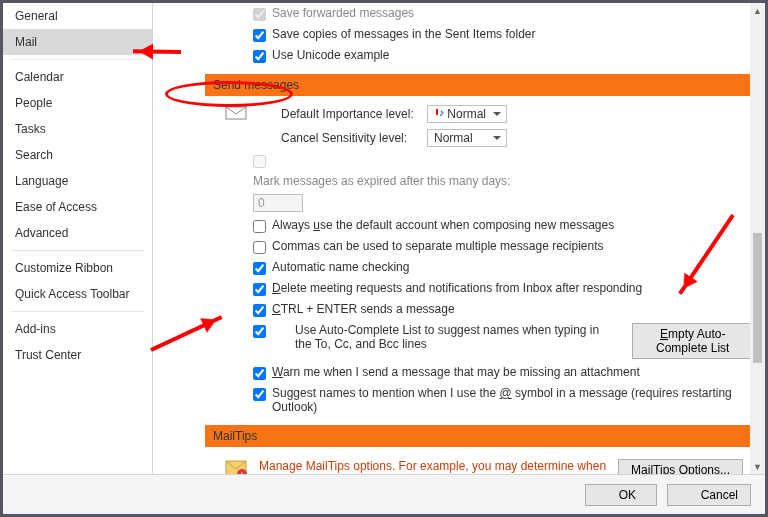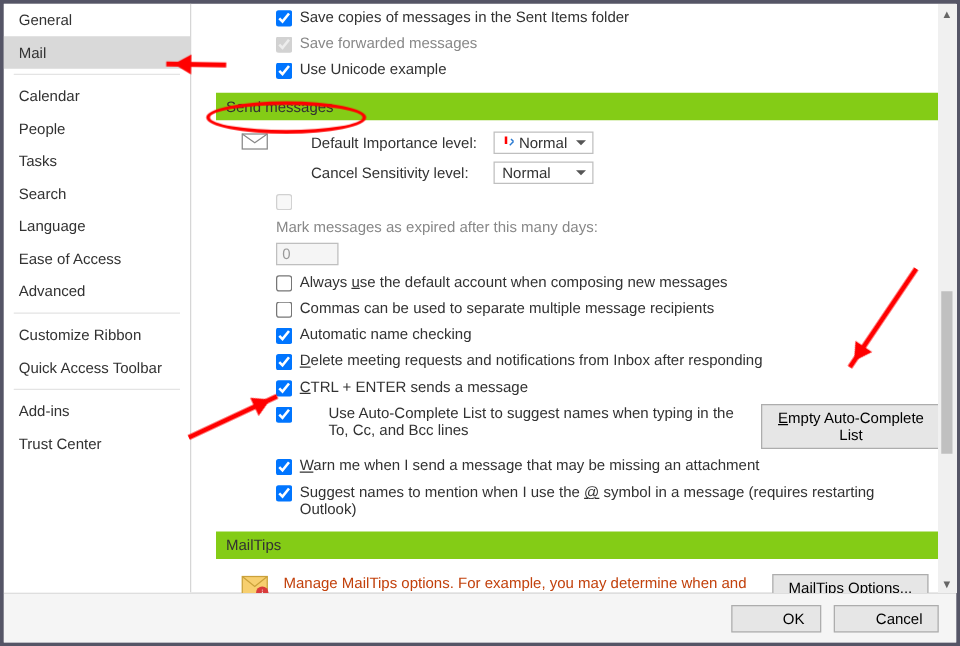--- a/index.html
+++ b/index.html
@@ -12,20 +12,21 @@
     width: 768px;
     height: 517px;
     overflow: hidden;
     position: relative;
     border: 3px solid #556;
   }
   .container {
     display: flex;
     width: 100%;
     height: calc(100% - 40px);
+    gap: 32px;
   }
   .sidebar {
     width: 150px;
     border-right: 1px solid #d6d6d6;
     display: flex;
     flex-direction: column;
     background: #fff;
   }
   .sidebar-item {
     padding: 6px 12px;
@@ -56,21 +57,21 @@
     display: flex;
     align-items: flex-start;
     gap: 6px;
     padding: 3px 0;
     padding-left: 48px;
   }
   .checkrow input[type=checkbox] {
     margin: 2px 0 0 0;
   }
   .section-header {
-    background: #84cc16;
+    background: #f97316;
     padding: 4px 8px;
     font-weight: normal;
     margin: 8px 0 6px 0;
     display: flex;
     align-items: center;
     gap: 8px;
   }
   .form-row {
     display: flex;
     align-items: center;
@@ -113,21 +114,21 @@
   .footer {
     height: 40px;
     border-top: 1px solid #d6d6d6;
     display: flex;
     justify-content: flex-end;
     align-items: center;
     gap: 10px;
     padding: 0 14px;
     background: #f5f5f5;
   }
-  .footer .btn { min-width: 72px; text-align: right; padding-left: 33px; }
+  .footer .btn { min-width: 72px; text-align: left; padding-left: 33px; }
   .under { text-decoration: underline; }
   .importance-icon {
     display: inline-flex;
     align-items: center;
     gap: 2px;
   }
   .envelope-icon {
     width: 22px; height: 16px;
     display: inline-block;
   }
@@ -206,27 +207,27 @@
     <div class="sidebar-item"><span>Customize Ribbon</span></div>
     <div class="sidebar-item"><span>Quick Access Toolbar</span></div>
     <div class="sidebar-sep"></div>
     <div class="sidebar-item"><span>Add-ins</span></div>
     <div class="sidebar-item"><span>Trust Center</span></div>
   </div>
 
   <div class="main">
     <div class="main-inner">
 
-      <div class="checkrow">
-        <input type="checkbox" checked="" style="">
-        <span>Save copies of messages in the Sent Items folder</span>
-      </div>
       <div class="checkrow" style="color:#888;">
         <input type="checkbox" checked="" disabled="" style="">
         <span>Save forwarded messages</span>
+      </div>
+      <div class="checkrow">
+        <input type="checkbox" checked="" style="">
+        <span>Save copies of messages in the Sent Items folder</span>
       </div>
       <div class="checkrow">
         <input type="checkbox" checked="" style="">
         <span>Use Unicode example</span>
       </div>
 
       <div class="section-header">
         <span>Send messages</span>
       </div>
 

